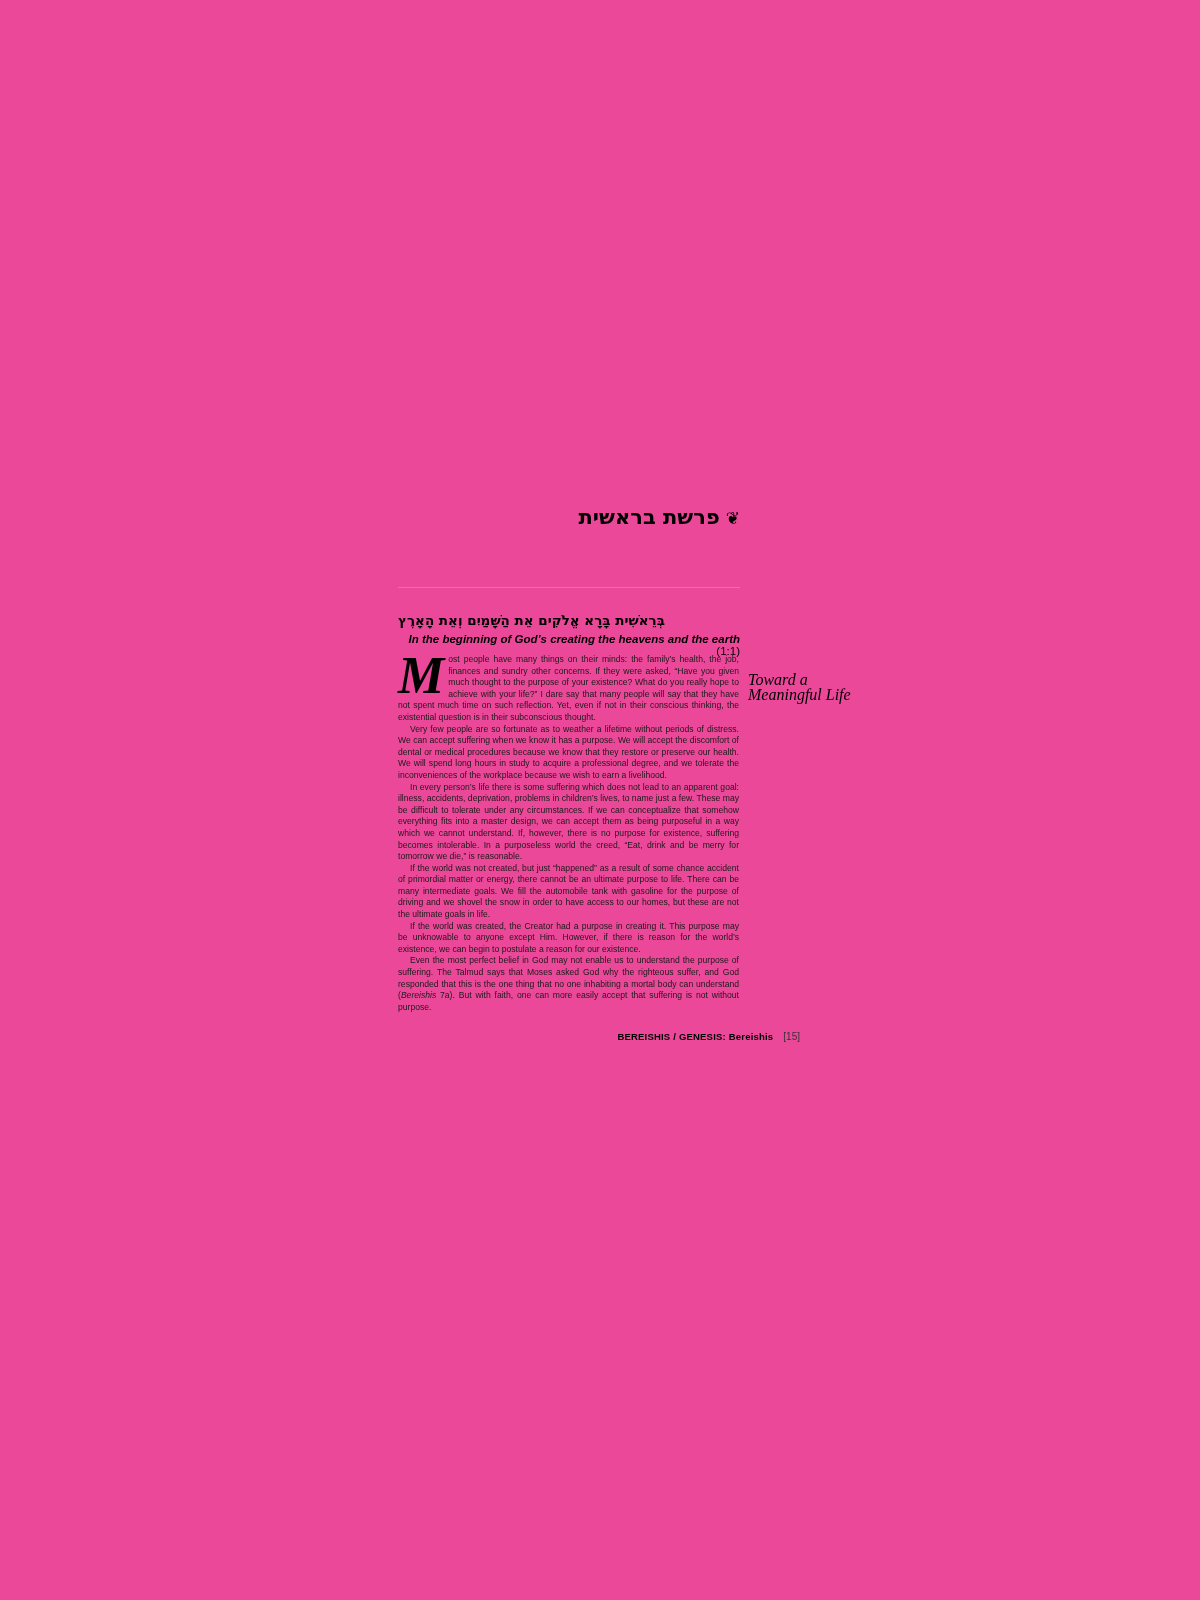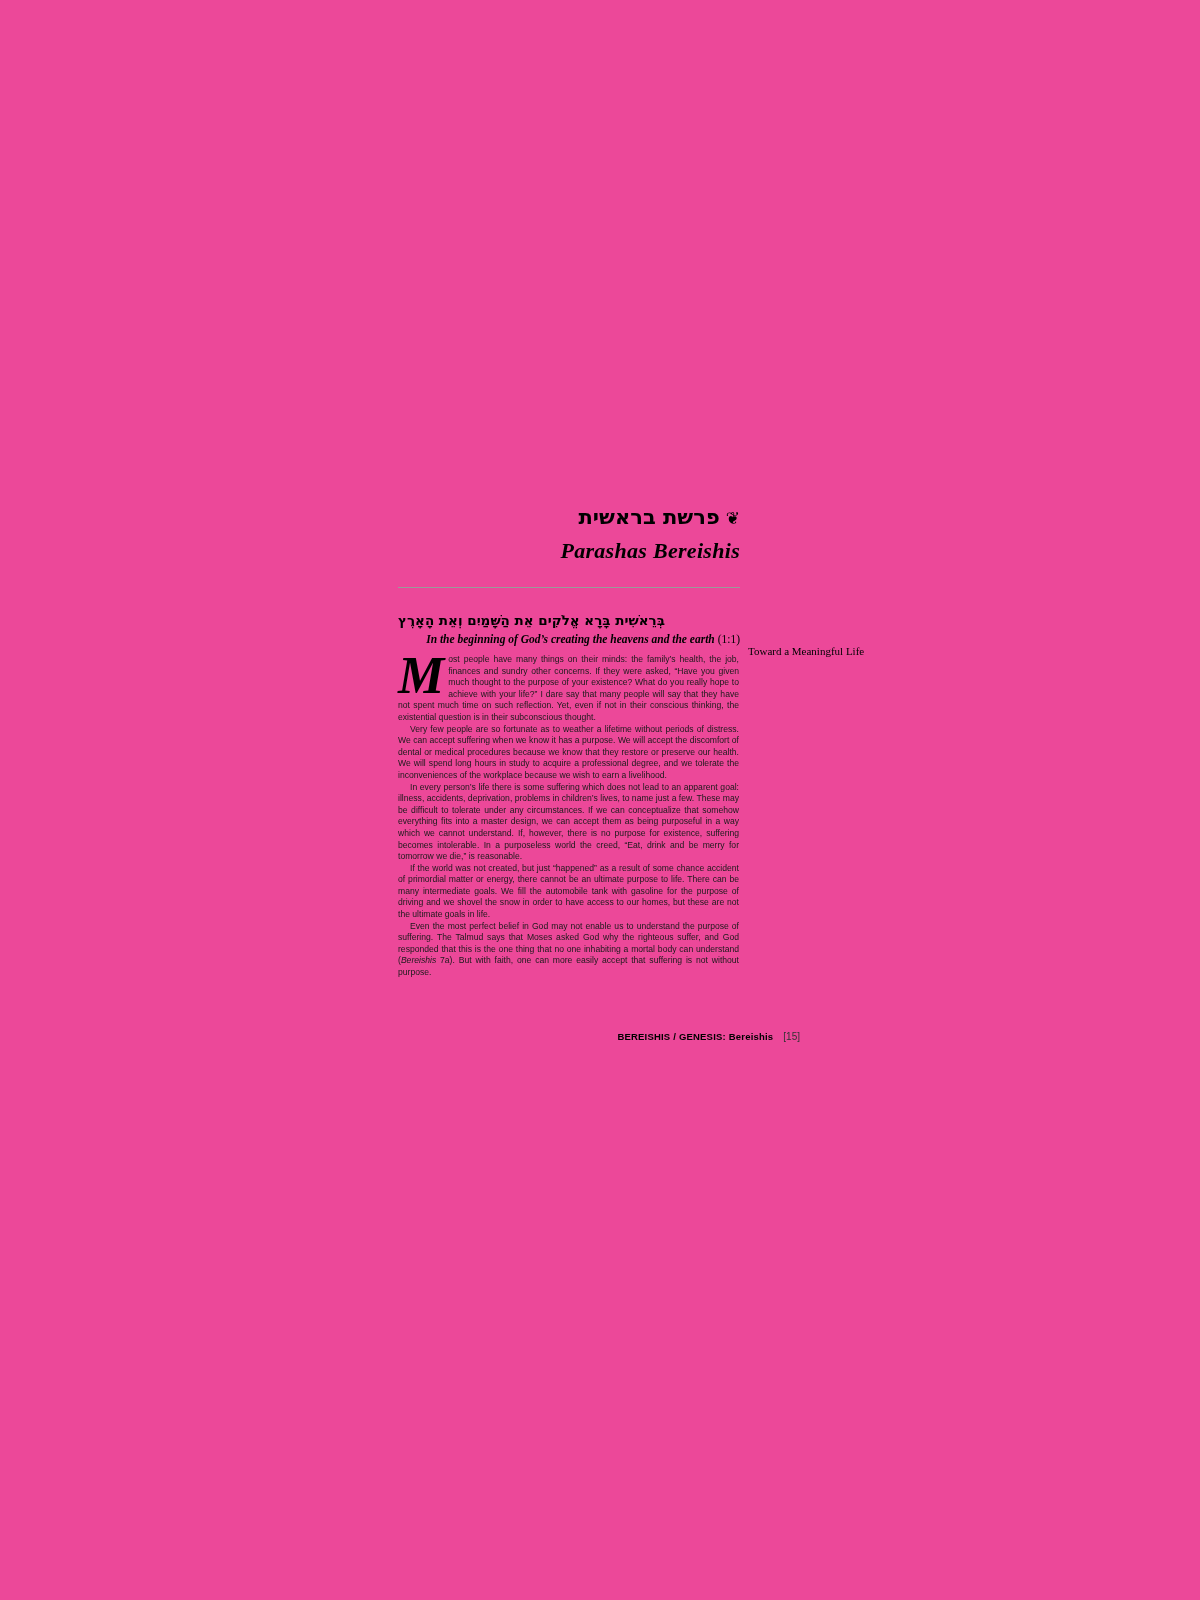--- a/index.html
+++ b/index.html
@@ -68,21 +68,21 @@
     font-size: 13.5px;
     font-weight: bold;
     color: #000;
   }
   .verse-eng {
     position: absolute;
     left: 398px;
     top: 633px;
     width: 342px;
     text-align: right;
-    font-family: Liberation Serif, serif;
+    font-family: Liberation Sans, sans-serif;
     font-size: 11.5px;
     font-style: italic;
     font-weight: bold;
     color: #000;
   }
   .verse-eng .ref {
     font-style: normal;
     font-weight: normal;
   }
 
@@ -119,24 +119,25 @@
     color: #000;
   }
   .body-col i {
     font-style: italic;
   }
 
   
   .margin-note {
     position: absolute;
     left: 748px;
-    top: 644px;
+    top: 672px;
     width: 120px;
     font-family: "Liberation Serif", serif;
-    font-size: 11px;
+    font-style: italic;
+    font-size: 16px;
     line-height: 15px;
     color: #000;
   }
 
   
   .footer {
     position: absolute;
     left: 398px;
     top: 1031px;
     width: 402px;
@@ -154,35 +155,35 @@
     color: #333;
   }
 </style>
 </head>
 <body>
 
 <div class="page">
 
   <div class="header">
     <div class="hebrew-title"><span class="orn">❦</span><span>פרשת בראשית</span></div>
-    <div class="english-title">Parashas Bereishis</div>
   </div>
 
   <div class="rule"></div>
 
   <div class="verse-heb">בְּרֵאשִׁית בָּרָא אֱלֹקִים אֵת הַשָּׁמַיִם וְאֵת הָאָרֶץ</div>
   <div class="verse-eng"><span>In the beginning of God’s creating the heavens and the earth</span> <span class="ref">(1:1)</span></div>
 
   <div class="margin-note">Toward a Meaningful Life</div>
 
   <div class="body-col">
     <p class="first"><span class="dropcap">M</span><span>ost people have many things on their minds: the family’s health, the job, finances and sundry other concerns. If they were asked, “Have you given much thought to the purpose of your existence? What do you really hope to achieve with your life?” I dare say that many people will say that they have not spent much time on such reflection. Yet, even if not in their conscious thinking, the existential question is in their subconscious thought.</span></p>
     <p>Very few people are so fortunate as to weather a lifetime without periods of distress. We can accept suffering when we know it has a purpose. We will accept the discomfort of dental or medical procedures because we know that they restore or preserve our health. We will spend long hours in study to acquire a professional degree, and we tolerate the inconveniences of the workplace because we wish to earn a livelihood.</p>
     <p><span>In every person’s life there is some suffering which does not lead to an apparent goal: illness, accidents, deprivation, problems in children’s lives, to name just a few. These may be difficult to tolerate under any circumstances. If we can conceptualize that somehow everything fits into a master design, we can accept them as being purposeful in a way which we cannot understand. If, however, there is no purpose for existence, suffering becomes intolerable. In a purposeless world the creed, “Eat, drink and be merry for tomorrow we die,” is reasonable.</span></p>
     <p>If the world was not created, but just “happened” as a result of some chance accident of primordial matter or energy, there cannot be an ultimate purpose to life. There can be many intermediate goals. We fill the automobile tank with gasoline for the purpose of driving and we shovel the snow in order to have access to our homes, but these are not the ultimate goals in life.</p>
+    <p>If the world was created, the Creator had a purpose in creating it. This purpose may be unknowable to anyone except Him. However, if there is reason for the world’s existence, we can begin to postulate a reason for our existence.</p>
     <p><span>Even the most perfect belief in God may not enable us to understand the purpose of suffering. The Talmud says that Moses asked God why the righteous suffer, and God responded that this is the one thing that no one inhabiting a mortal body can understand (</span><i>Bereishis</i><span> 7a). But with faith, one can more easily accept that suffering is not without purpose.</span></p>
   </div>
 
   <div class="footer">
     <span class="caps">BEREISHIS / GENESIS: Bereishis</span><span class="pg">[15]</span>
   </div>
 
 </div>
 
 </body></html>

